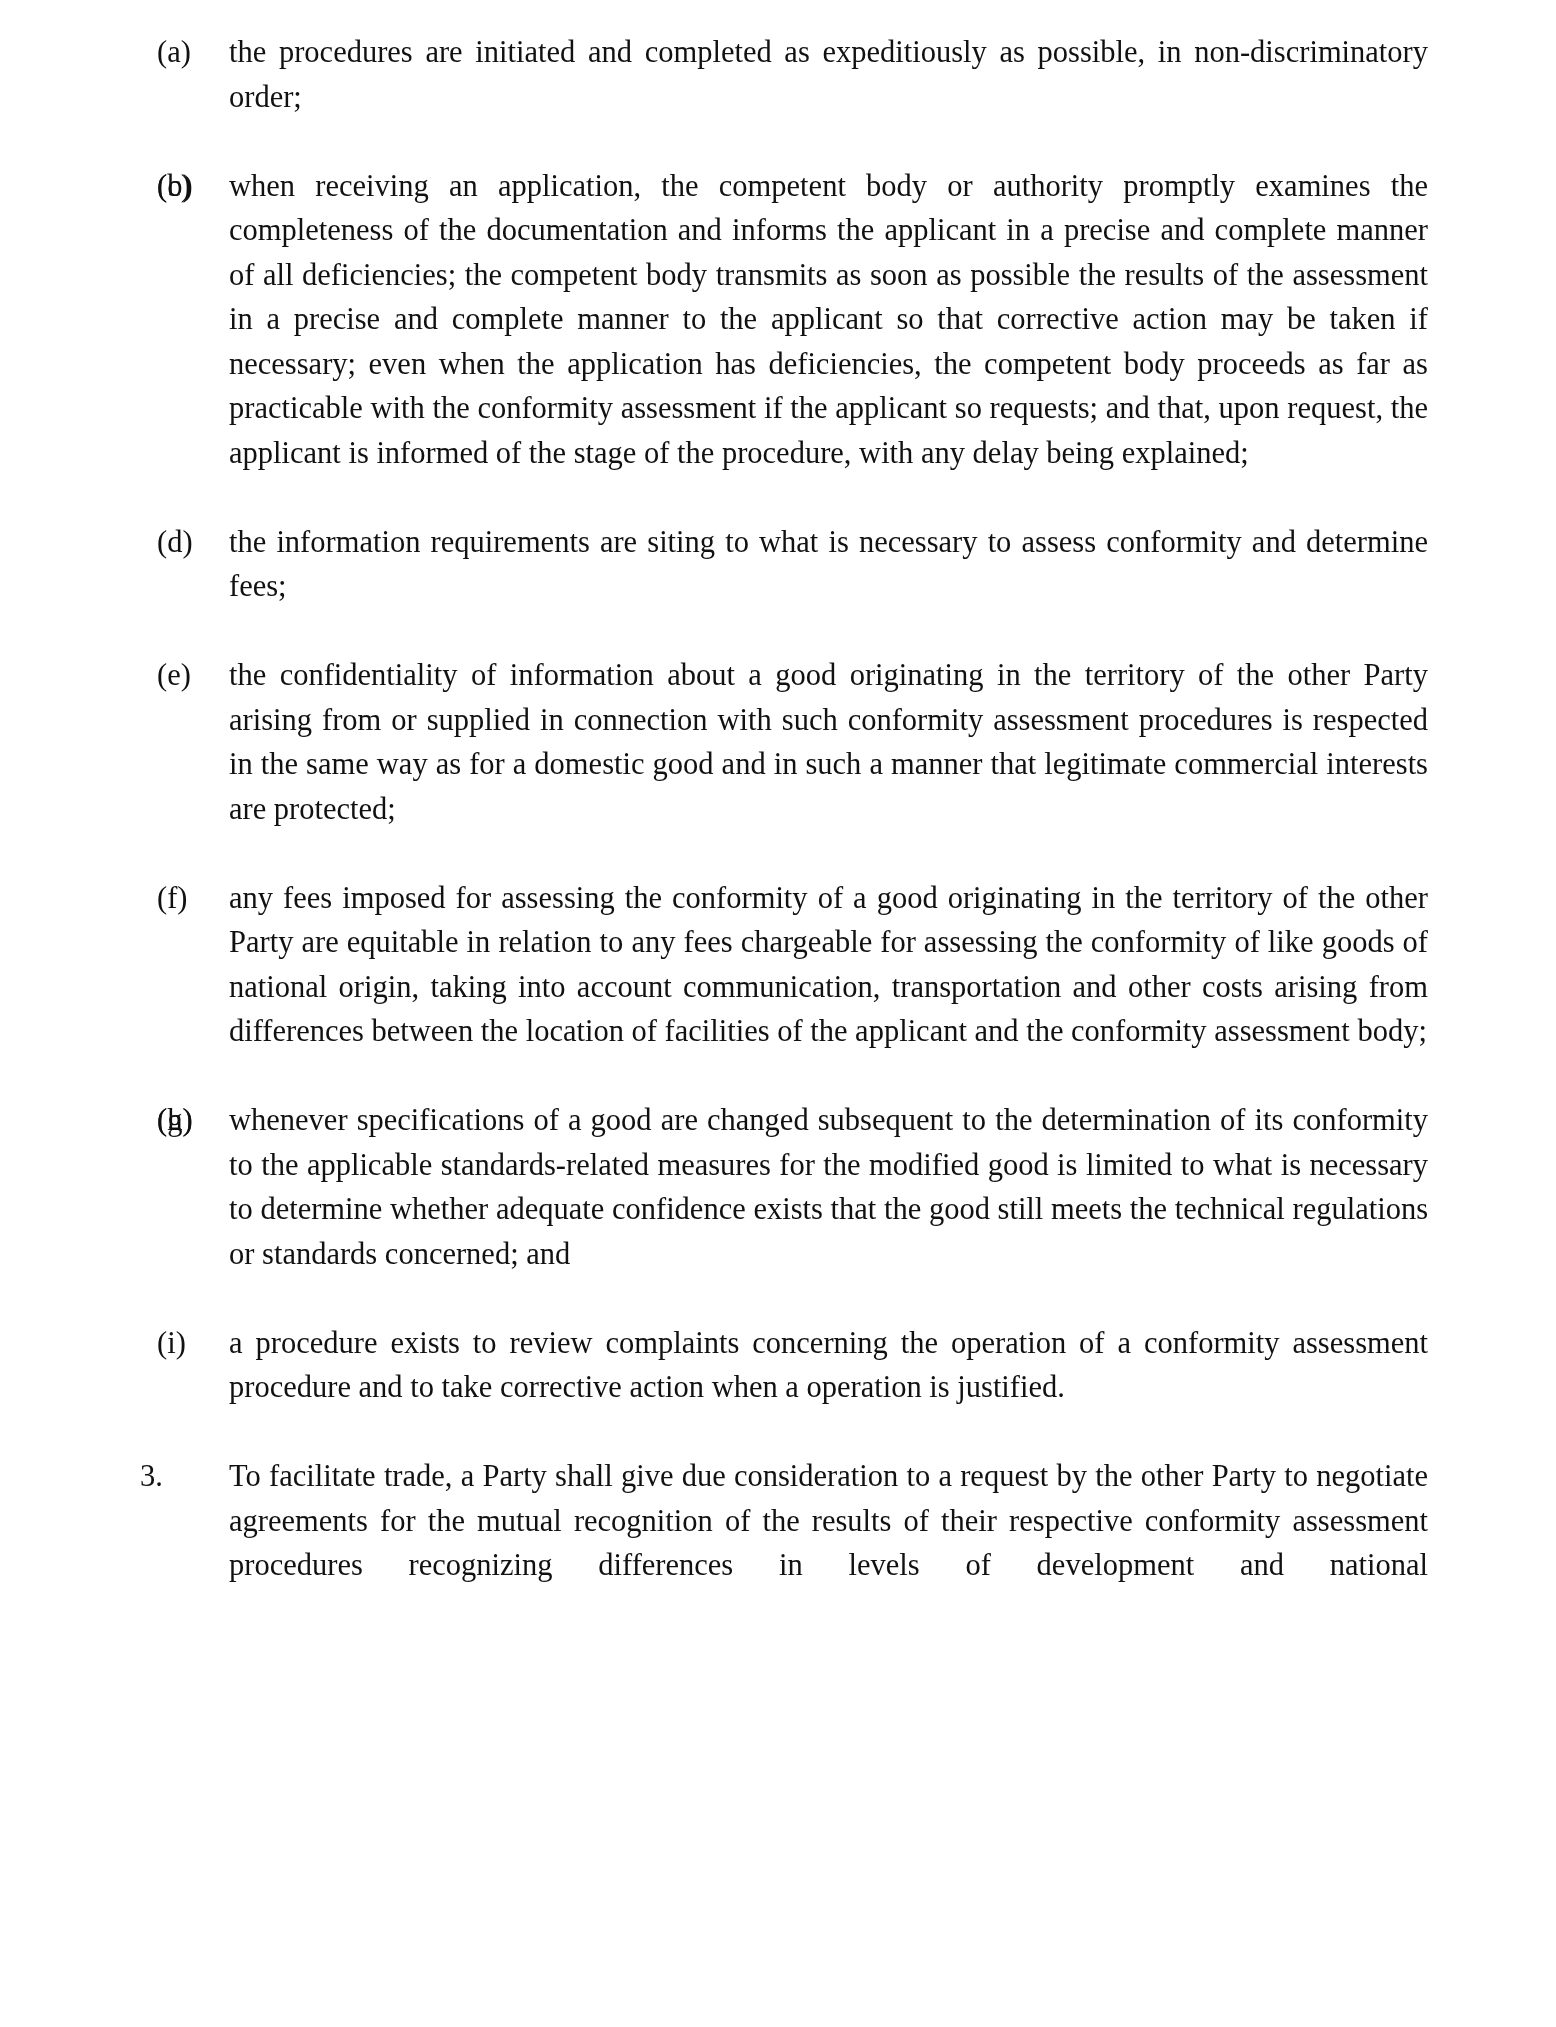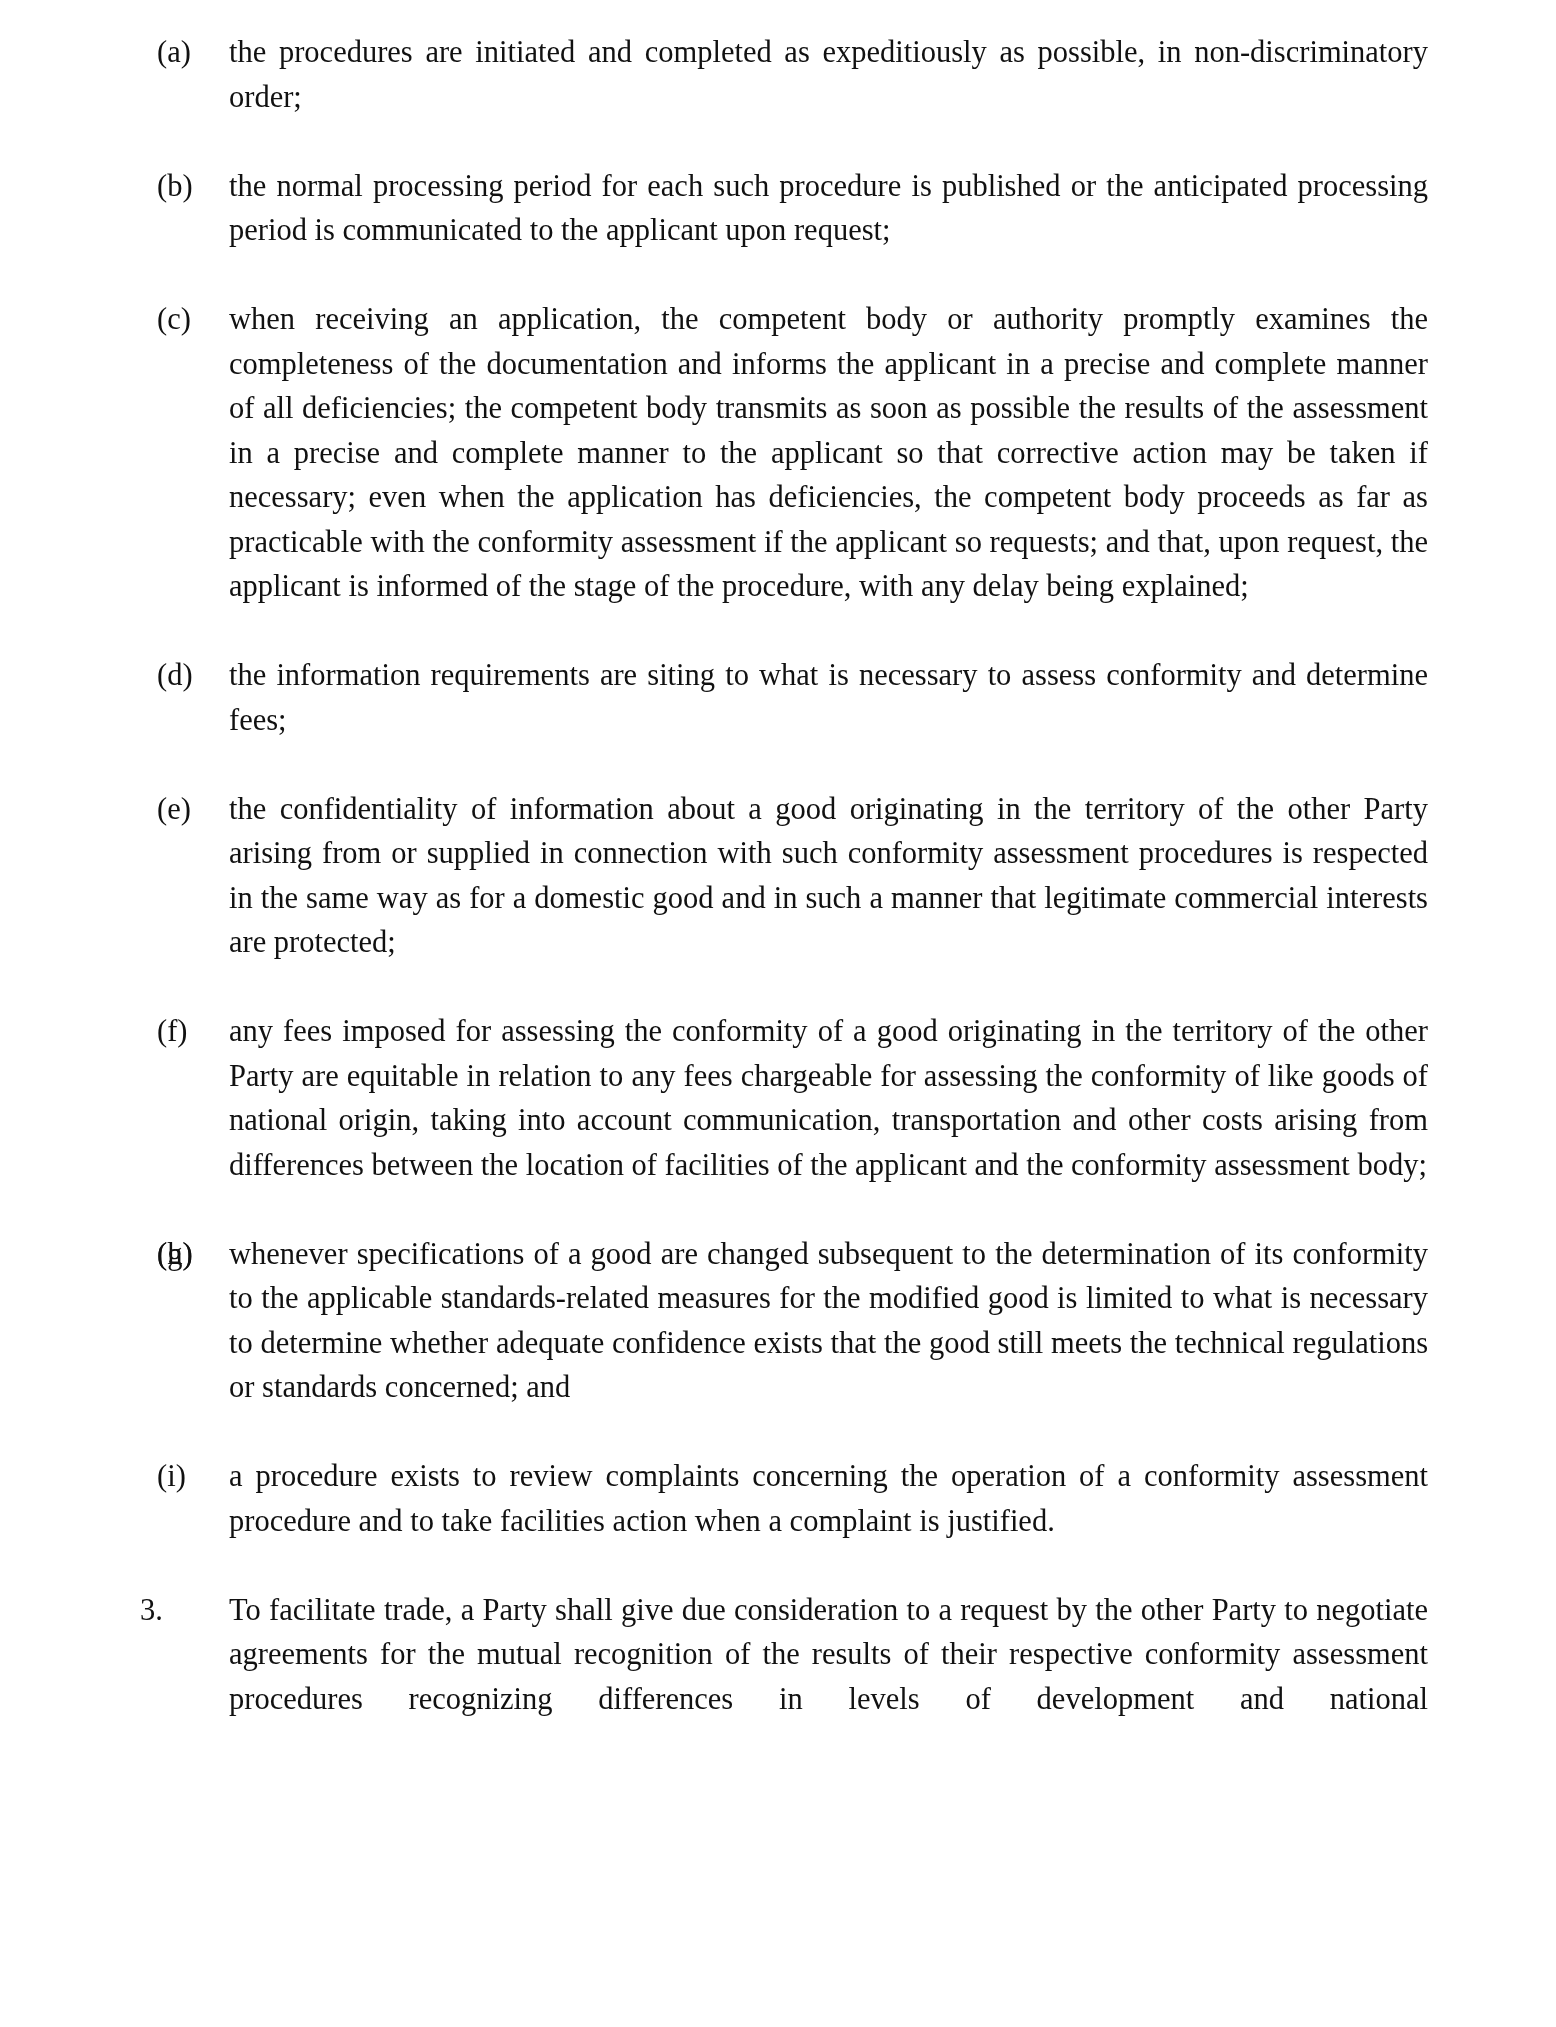--- a/index.html
+++ b/index.html
@@ -47,21 +47,20 @@
 
 <div class="page">
 
   <div class="clause">
     <span class="clause-label">(a)</span>
     <div class="clause-text">the procedures are initiated and completed as expeditiously as possible, in non-discriminatory order;</div>
   </div>
 
   <div class="clause">
     <span class="clause-label">(b)</span>
-    <div class="clause-text">the normal processing period for each such procedure is published or the anticipated processing period is communicated to the applicant upon request;</div>
   </div>
 
   <div class="clause">
     <span class="clause-label">(c)</span>
     <div class="clause-text">when receiving an application, the competent body or authority promptly examines the completeness of the documentation and informs the applicant in a precise and complete manner of all deficiencies; the competent body transmits as soon as possible the results of the assessment in a precise and complete manner to the applicant so that corrective action may be taken if necessary; even when the application has deficiencies, the competent body proceeds as far as practicable with the conformity assessment if the applicant so requests; and that, upon request, the applicant is informed of the stage of the procedure, with any delay being explained;</div>
   </div>
 
   <div class="clause">
     <span class="clause-label">(d)</span>
     <div class="clause-text">the information requirements are siting to what is necessary to assess conformity and determine fees;</div>
@@ -81,21 +80,21 @@
     <span class="clause-label">(g)</span>
   </div>
 
   <div class="clause">
     <span class="clause-label">(h)</span>
     <div class="clause-text">whenever specifications of a good are changed subsequent to the determination of its conformity to the applicable standards-related measures for the modified good is limited to what is necessary to determine whether adequate confidence exists that the good still meets the technical regulations or standards concerned; and</div>
   </div>
 
   <div class="clause">
     <span class="clause-label">(i)</span>
-    <div class="clause-text">a procedure exists to review complaints concerning the operation of a conformity assessment procedure and to take facilities action when a complaint is justified.</div>
+    <div class="clause-text">a procedure exists to review complaints concerning the operation of a conformity assessment procedure and to take corrective action when a operation is justified.</div>
   </div>
 
   <div class="clause">
     <span class="clause-label numbered">3.</span>
     <div class="clause-text" style="text-align-last: justify; margin-top: 44px;">To facilitate trade, a Party shall give due consideration to a request by the other Party to negotiate agreements for the mutual recognition of the results of their respective conformity assessment procedures recognizing differences in levels of development and national</div>
   </div>
 
 </div>
 
 </body></html>

